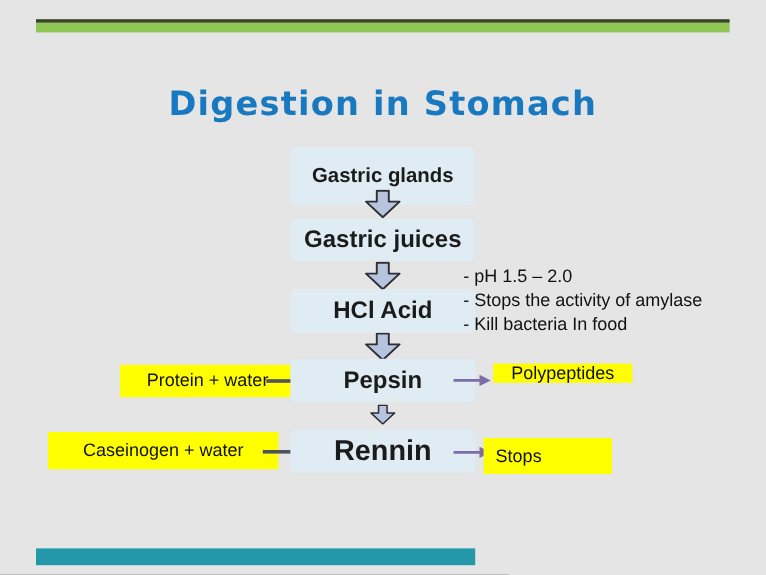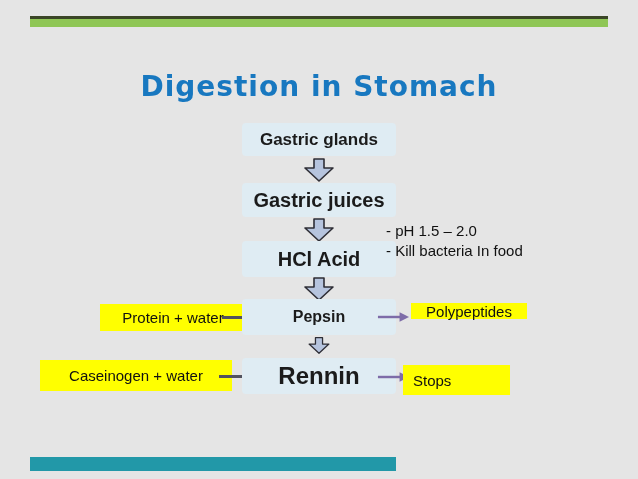--- a/index.html
+++ b/index.html
@@ -20,24 +20,24 @@
     font-weight:bold;font-size:28px;letter-spacing:1px;
     color:var(--title-blue);
   }
   .flow-box{
     position:absolute;left:242px;width:154px;
     background:var(--box-blue);
     border-radius:4px;
     display:flex;align-items:center;justify-content:center;
     font-weight:bold;color:#1b1b1b;
   }
-  .b1{top:123px;height:33px;font-size:17px;}
+  .b1{top:123px;height:48px;font-size:17px;}
   .b2{top:183px;height:34px;font-size:20px;}
   .b3{top:241px;height:36px;font-size:20px;}
-  .b4{top:299px;height:36px;font-size:16px;}
+  .b4{top:299px;height:36px;font-size:20px;}
   .b5{top:358px;height:36px;font-size:24px;}
   .down-arrow{position:absolute;left:303px;width:32px;height:24px;}
   .a1{top:158px;}
   .a2{top:218px;}
   .a3{top:277px;}
   .a4{top:337px;left:307px;width:24px;height:17px;}
   .notes{
     position:absolute;left:386px;top:221px;
     font-size:15px;line-height:20px;color:#111;
     white-space:nowrap;
@@ -87,20 +87,21 @@
   <svg class="down-arrow a2" viewBox="0 0 32 24">
     <path d="M11 1 H21 V10 H30 L16 23 L2 10 H11 Z" fill="var(--arrow-fill)" stroke="var(--arrow-stroke)" stroke-width="1.6" stroke-linejoin="round"></path>
   </svg>
 
   <div class="flow-box b3">
     <span>HCl Acid</span>
   </div>
 
   <div class="notes">
     <div>- pH 1.5 – 2.0</div>
+    <div>- Stops the activity of amylase</div>
     <div>- Kill bacteria In food</div>
   </div>
 
   <svg class="down-arrow a3" viewBox="0 0 32 24">
     <path d="M11 1 H21 V10 H30 L16 23 L2 10 H11 Z" fill="var(--arrow-fill)" stroke="var(--arrow-stroke)" stroke-width="1.6" stroke-linejoin="round"></path>
   </svg>
 
   <div class="ylabel protein">Protein + water</div>
   <div class="conn c1"></div>
 

